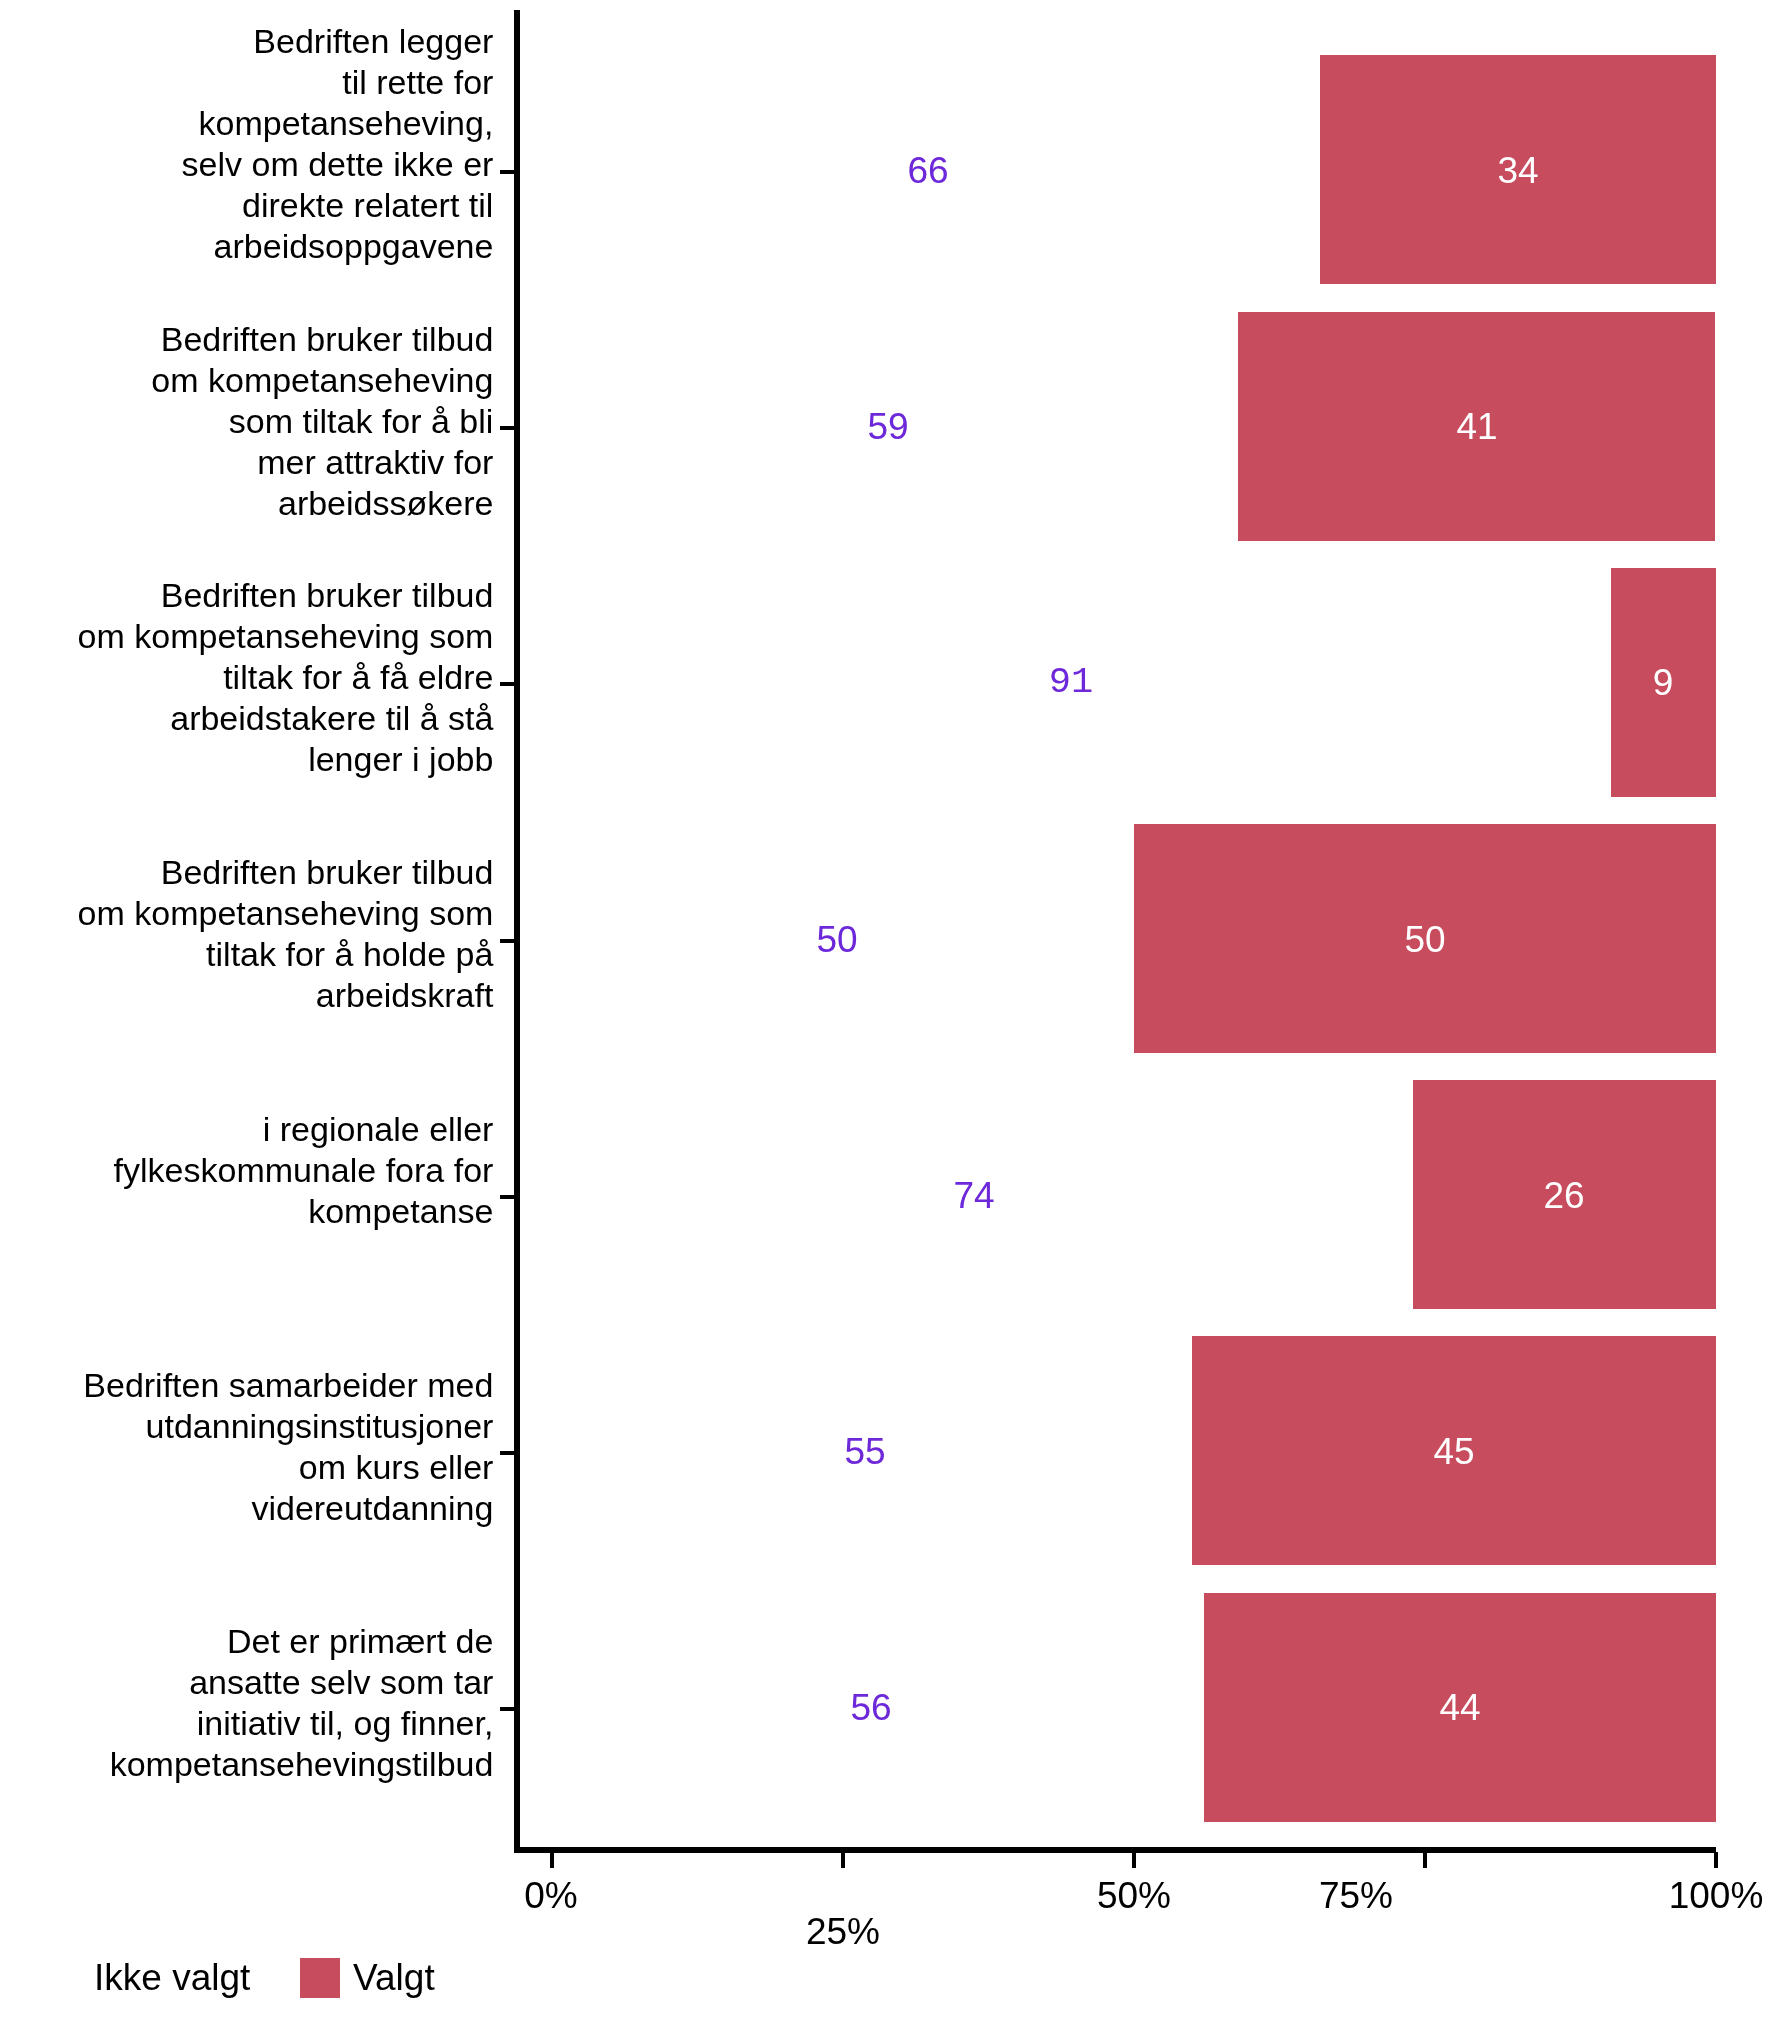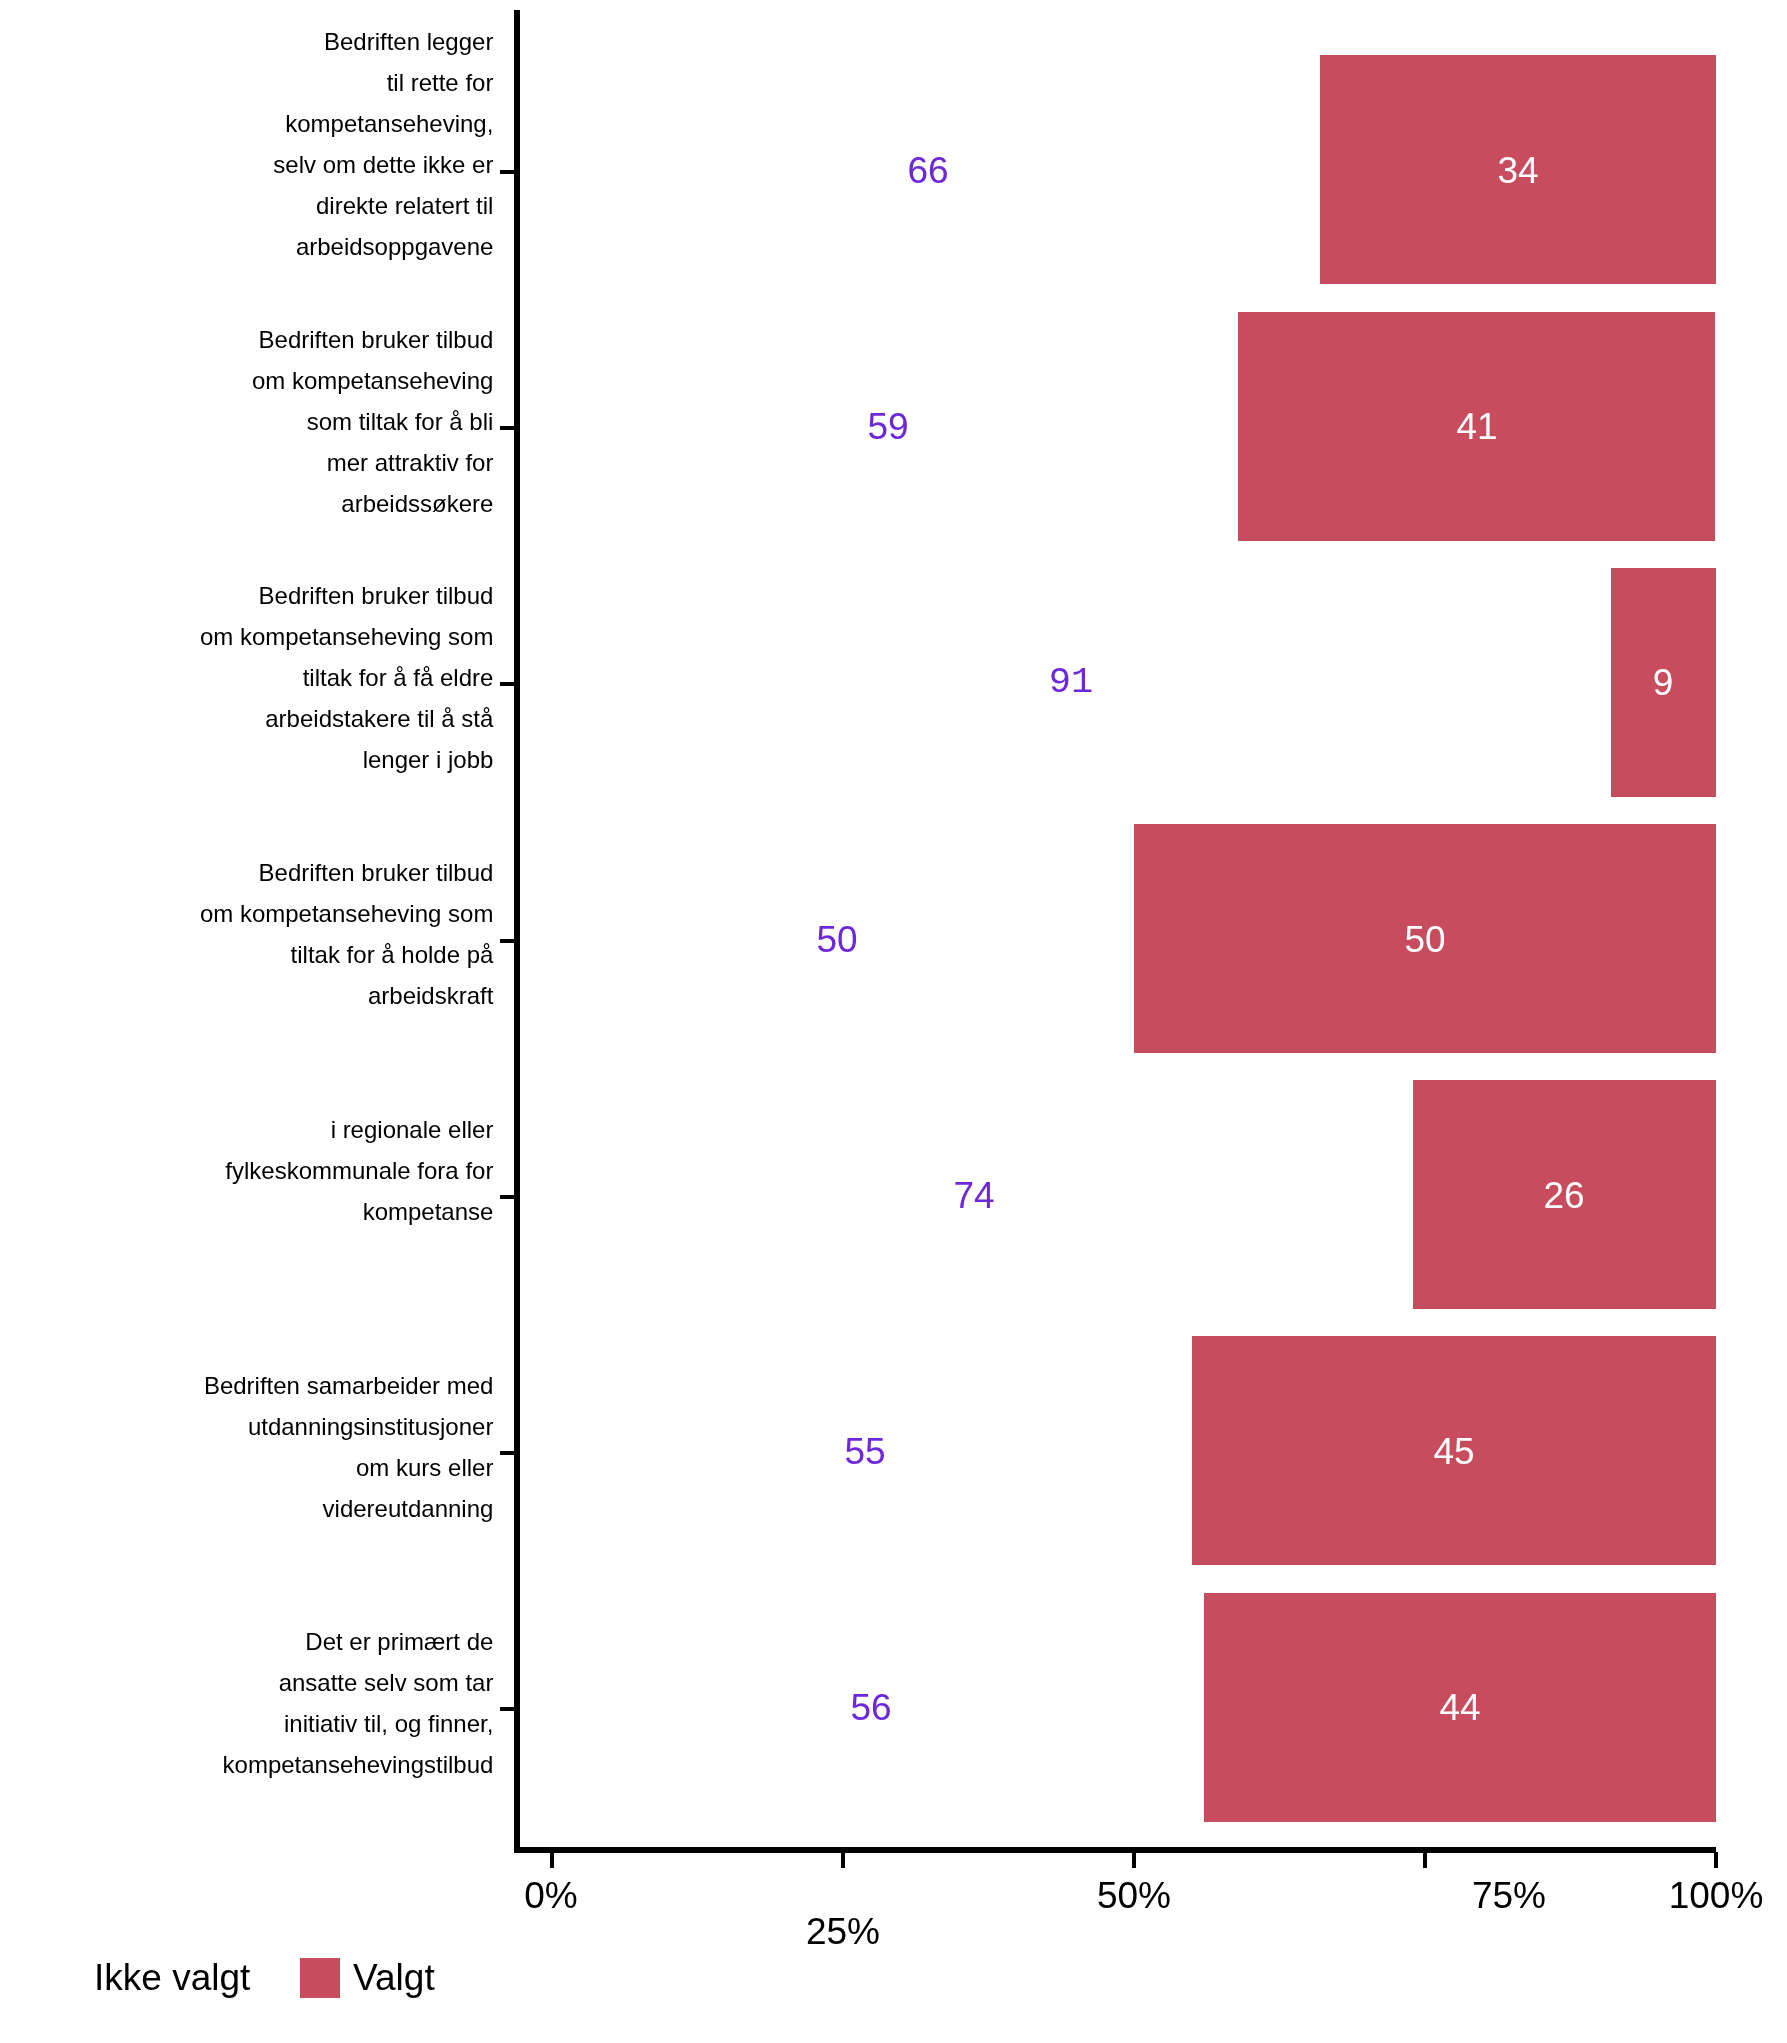--- a/index.html
+++ b/index.html
@@ -67,21 +67,21 @@
     color: #000000;
     white-space: nowrap;
     transform: translateX(-50%);
   }
 
   
   .cat-label {
     position: absolute;
     right: 1788px; 
     text-align: right;
-    font-size: 24px;
+    font-size: 34px;
     line-height: 41px;
     color: #000000;
     width: 487px;
     left: 6.4px;
   }
 
   
   .bar {
     position: absolute;
     background: #C74C5E;
@@ -233,21 +233,21 @@
 
     <div class="x-tick" id="xt-0" style="left: 550px;"></div>
     <div class="x-tick" id="xt-1" style="left: 841px;"></div>
     <div class="x-tick" id="xt-2" style="left: 1132px;"></div>
     <div class="x-tick" id="xt-3" style="left: 1423px;"></div>
     <div class="x-tick" id="xt-4" style="left: 1714px;"></div>
 
     <div class="x-tick-label" id="xl-0" style="left: 551px;">0%</div>
     <div class="x-tick-label" id="xl-1" style="left: 843px; margin-top: 36px;">25%</div>
     <div class="x-tick-label" id="xl-2" style="left: 1134px;">50%</div>
-    <div class="x-tick-label" id="xl-3" style="left: 1509px;">75%</div>
+    <div class="x-tick-label" id="xl-3" style="left: 1356px;">75%</div>
     <div class="x-tick-label" id="xl-4" style="left: 1716px;">100%</div>
 
     <div class="legend">
       <div class="legend-item">
         <span class="legend-swatch none"></span>
         <span class="legend-label">Ikke valgt</span>
       </div>
       <div class="legend-gap"></div>
       <div class="legend-item">
         <span class="legend-swatch valgt"></span>

